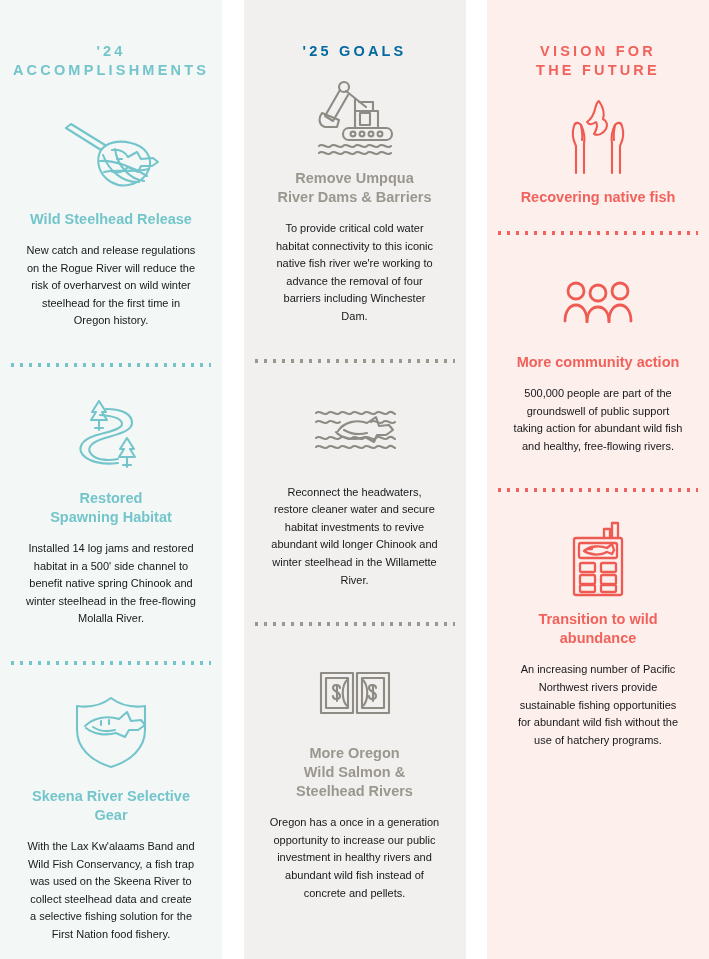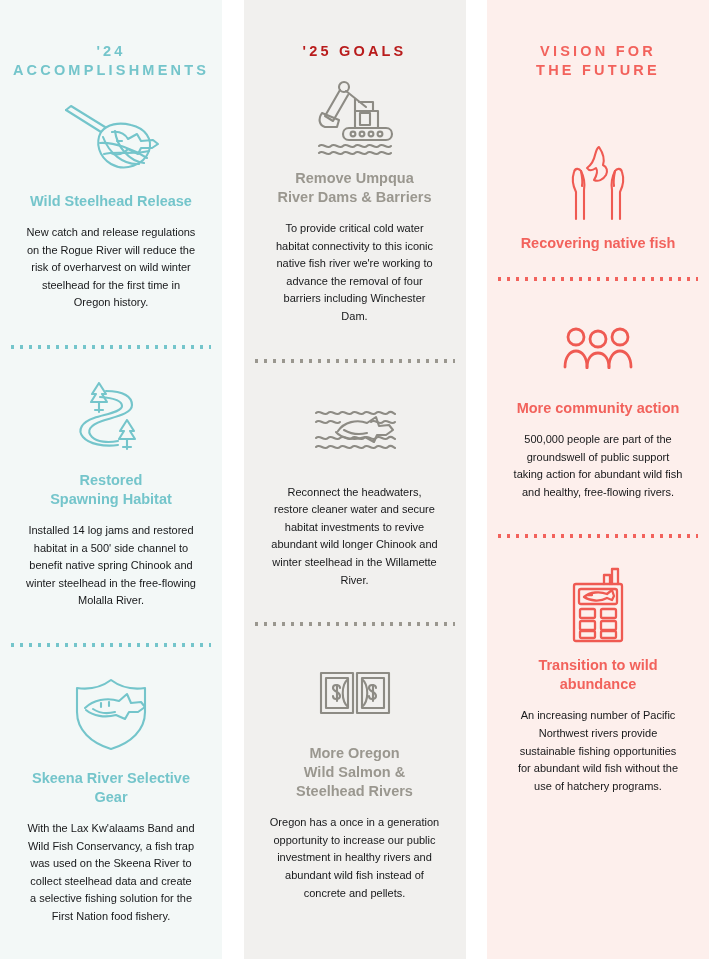--- a/index.html
+++ b/index.html
@@ -17,35 +17,35 @@
     background:#ffffff;
   }
   .column{
     width:222px;
     height:959px;
     box-sizing:border-box;
     display:flex;
     flex-direction:column;
     align-items:center;
   }
-  .col-accomplishments{background:#f3f8f7;}
+  .col-accomplishments{background:#f3f8f7;gap:18px;}
   .col-goals{background:#f1f0ee;}
-  .col-vision{background:#fdefec;gap:46px;}
+  .col-vision{background:#fdefec;}
 
   .col-head{
     text-align:center;
     font-weight:bold;
     letter-spacing:3.2px;
     font-size:14.5px;
     line-height:19px;
     padding-top:42px;
     text-transform:uppercase;
   }
   .col-accomplishments .col-head{color:#74c5cb;}
-  .col-goals .col-head{color:#b91c1c;}
+  .col-goals .col-head{color:#0369a1;}
   .col-vision .col-head{color:#f2625c;}
 
   .cards{
     width:100%;
     display:flex;
     flex-direction:column;
     align-items:center;
   }
   .card{
     width:100%;

